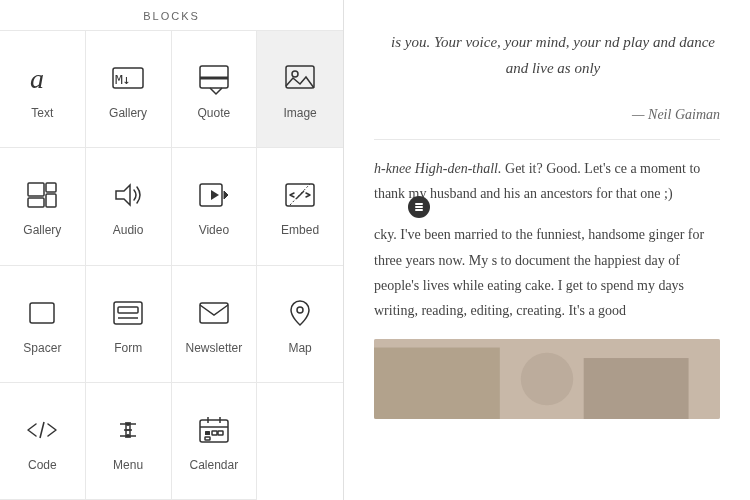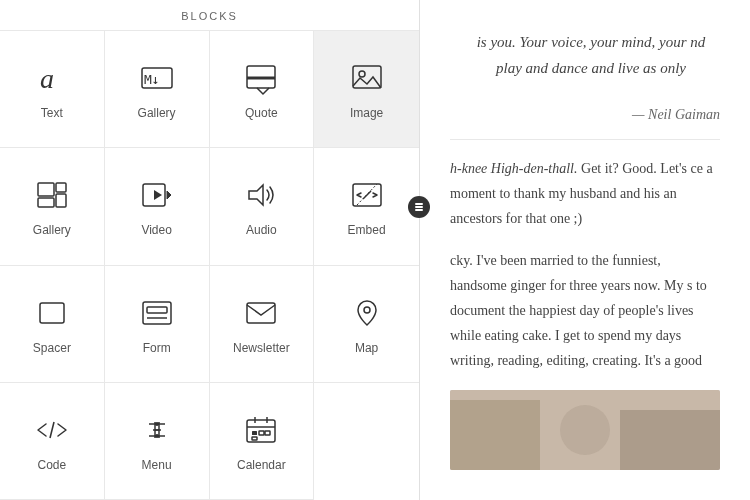--- a/index.html
+++ b/index.html
@@ -8,21 +8,21 @@
       background: #f5f5f5;
       width: 750px;
       height: 500px;
       overflow: hidden;
       display: flex;
       position: relative;
     }
 
     
     .blocks-panel {
-      width: 420px;
+      width: 344px;
       background: #fff;
       border-right: 1px solid #e0e0e0;
       display: flex;
       flex-direction: column;
       flex-shrink: 0;
     }
 
     .blocks-header {
       text-align: center;
       padding: 10px 0 8px;
@@ -225,37 +225,37 @@
           <rect x="22" y="6" width="10" height="9" rx="1"></rect>
           <rect x="22" y="17" width="10" height="13" rx="1"></rect>
         </svg>
       </div>
       <span class="block-label">Gallery</span>
     </div>
 
     <div class="block-item">
       <div class="block-icon">
         <svg viewBox="0 0 36 36" fill="none" stroke="#333" stroke-width="1.5">
+          <polygon points="6,14 14,14 20,8 20,28 14,22 6,22" fill="none"></polygon>
+          <path d="M24,13 Q28,18 24,23" stroke-linecap="round"></path>
+          <path d="M27,10 Q33,18 27,26" stroke-linecap="round"></path>
+        </svg>
+      </div>
+      <span class="block-label">Audio</span>
+    </div>
+
+    <div class="block-item">
+      <div class="block-icon">
+        <svg viewBox="0 0 36 36" fill="none" stroke="#333" stroke-width="1.5">
           <rect x="4" y="7" width="22" height="22" rx="2"></rect>
           <polygon points="28,14 32,18 28,22" fill="#333" stroke="#333" stroke-width="1"></polygon>
           <polygon points="15,13 23,18 15,23" fill="#333" stroke="none"></polygon>
         </svg>
       </div>
       <span class="block-label">Video</span>
-    </div>
-
-    <div class="block-item">
-      <div class="block-icon">
-        <svg viewBox="0 0 36 36" fill="none" stroke="#333" stroke-width="1.5">
-          <polygon points="6,14 14,14 20,8 20,28 14,22 6,22" fill="none"></polygon>
-          <path d="M24,13 Q28,18 24,23" stroke-linecap="round"></path>
-          <path d="M27,10 Q33,18 27,26" stroke-linecap="round"></path>
-        </svg>
-      </div>
-      <span class="block-label">Audio</span>
     </div>
 
     <div class="block-item">
       <div class="block-icon">
         <svg viewBox="0 0 36 36" fill="none" stroke="#333" stroke-width="1.5">
           <rect x="4" y="7" width="28" height="22" rx="2"></rect>
           <polyline points="12,20 8,18 12,16" stroke-linecap="round" stroke-linejoin="round"></polyline>
           <line x1="8" y1="28" x2="28" y2="7" stroke-width="1" stroke-dasharray="2,2"></line>
           <polyline points="24,20 28,18 24,16" stroke-linecap="round" stroke-linejoin="round"></polyline>
           <line x1="14" y1="22" x2="22" y2="14"></line>

